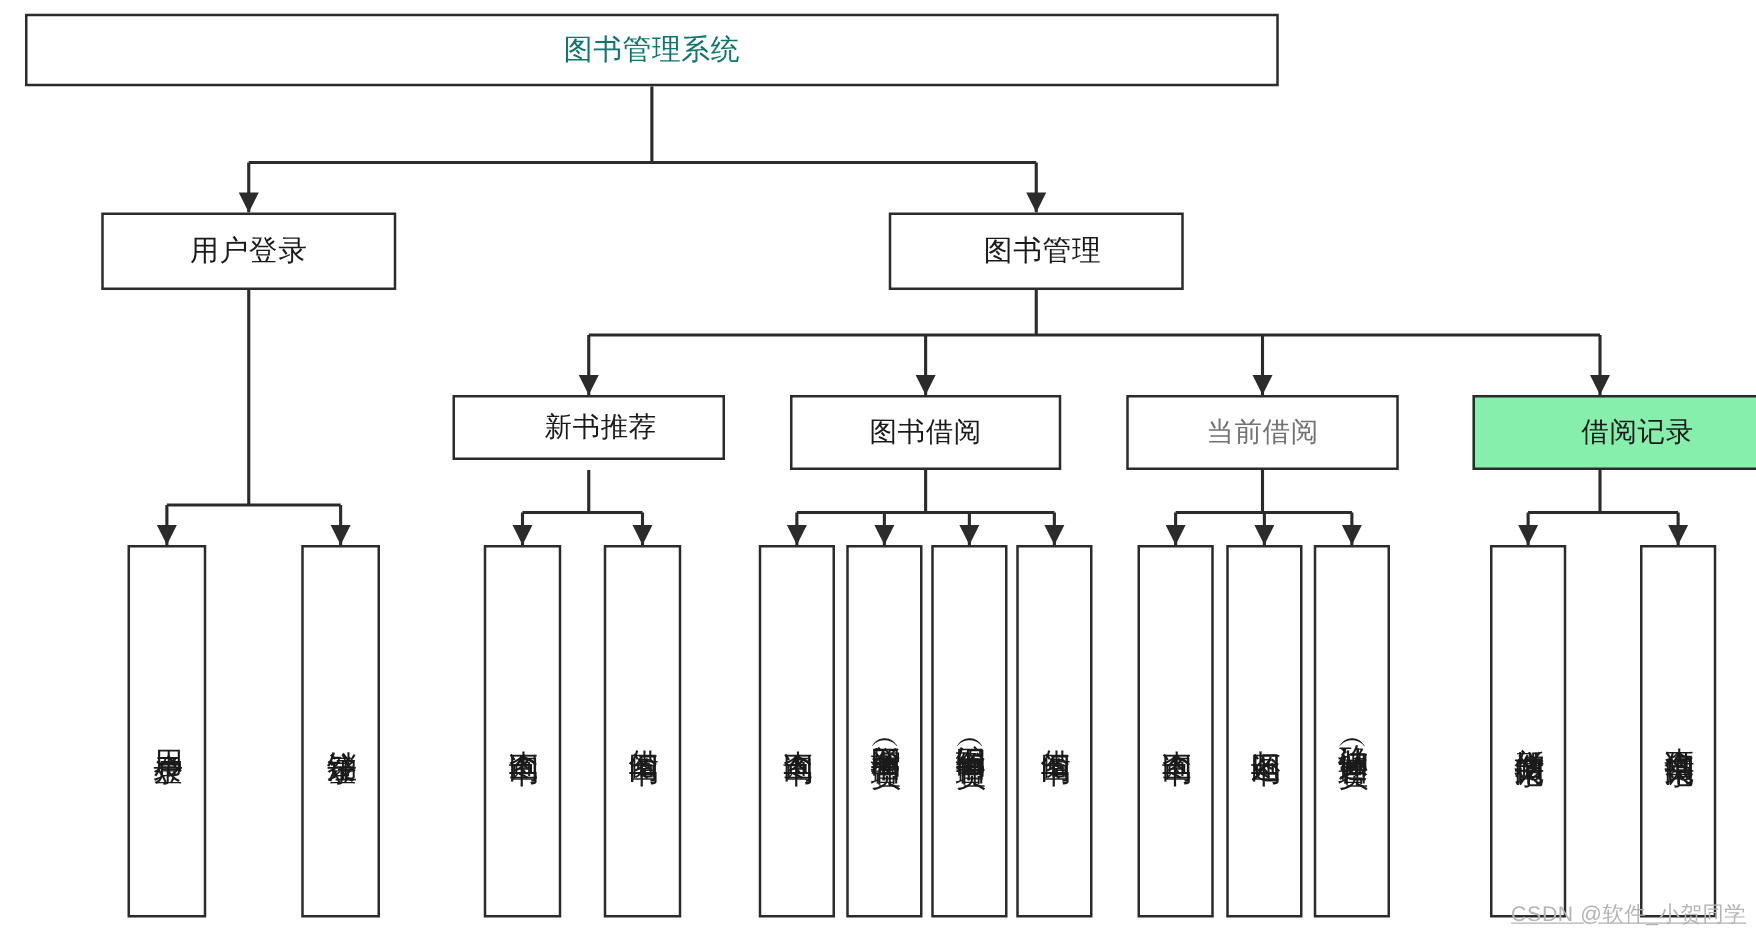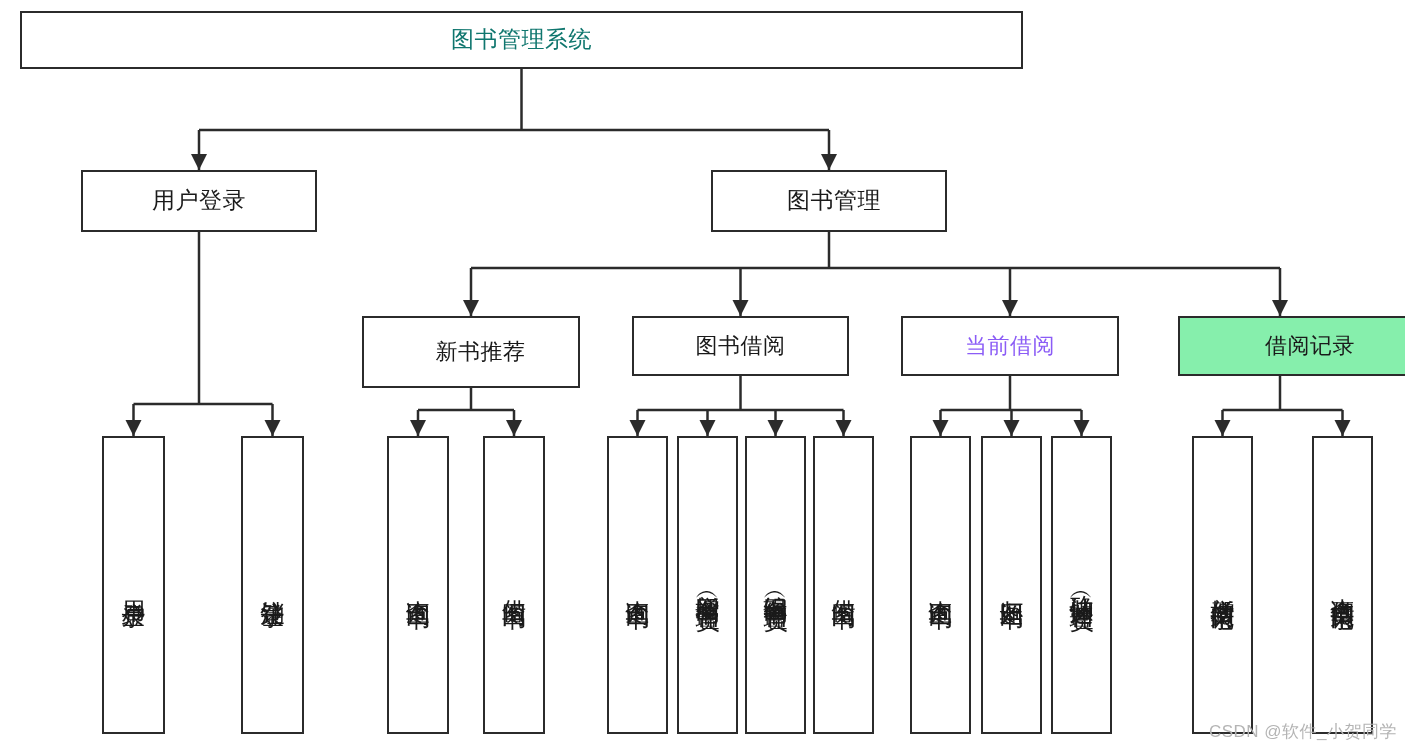--- a/index.html
+++ b/index.html
@@ -52,20 +52,21 @@
     pointer-events: none;
   }
   .watermark {
     position: absolute;
     right: 8px;
     bottom: 4px;
     font-size: 17px;
     color: #b4b4b4;
     white-space: nowrap;
     letter-spacing: 0.5px;
+    text-decoration: underline;
   }
 </style>
 </head>
 <body>
 
 <div id="diagram-root">
   <svg id="edge-layer" viewBox="0 0 1405 747" width="1405" height="747" xmlns="http://www.w3.org/2000/svg">
       <line x1="521.5" y1="69" x2="521.5" y2="130" stroke="#2b2b2b" stroke-width="2.5"></line>
       <line x1="199" y1="130" x2="829" y2="130" stroke="#2b2b2b" stroke-width="2.5"></line>
       <line x1="199" y1="130" x2="199" y2="170" stroke="#2b2b2b" stroke-width="2.5"></line>
@@ -122,28 +123,28 @@
   <div id="node-layer">
       <div class="node-box node-root" style="left: 20px; top: 11px; width: 1003px; height: 58px; border-color: rgb(43, 43, 43); background: rgb(255, 255, 255);">
         <div class="node-label" style="color: #0f766e;">图书管理系统</div>
       </div>
       <div class="node-box node-l2" style="left: 81px; top: 170px; width: 236px; height: 62px; border-color: rgb(43, 43, 43); background: rgb(255, 255, 255);">
         <div class="node-label" style="color: rgb(26, 26, 26);">用户登录</div>
       </div>
       <div class="node-box node-l2" style="left: 711px; top: 170px; width: 236px; height: 62px; border-color: rgb(43, 43, 43); background: rgb(255, 255, 255); padding-left: 10px;">
         <div class="node-label" style="color: rgb(26, 26, 26);">图书管理</div>
       </div>
-      <div class="node-box node-l3" style="left: 362px; top: 316px; width: 218px; height: 72px; border-color: rgb(43, 43, 43); background: rgb(255, 255, 255); padding-left: 19px;">
+      <div class="node-box node-l3" style="left: 362px; top: 316px; width: 218px; height: 52px; border-color: rgb(43, 43, 43); background: rgb(255, 255, 255); padding-left: 19px;">
         <div class="node-label" style="color: rgb(26, 26, 26);">新书推荐</div>
       </div>
       <div class="node-box node-l3" style="left: 632px; top: 316px; width: 217px; height: 60px; border-color: rgb(43, 43, 43); background: rgb(255, 255, 255); justify-content: center;">
         <div class="node-label" style="color: rgb(26, 26, 26);">图书借阅</div>
       </div>
       <div class="node-box node-l3" style="left: 901px; top: 316px; width: 218px; height: 60px; border-color: rgb(43, 43, 43); background: rgb(255, 255, 255);">
-        <div class="node-label" style="color: #8b5cf6; text-align: right;">当前借阅</div>
+        <div class="node-label" style="color: #737373; text-align: right;">当前借阅</div>
       </div>
       <div class="node-box node-l3" style="left: 1178px; top: 316px; width: 264px; height: 60px; border-color: rgb(43, 43, 43); background: #86efac;">
         <div class="node-label" style="color: rgb(26, 26, 26);">借阅记录</div>
       </div>
       <div class="node-box node-leaf" style="left: 102px; top: 436px; width: 63px; height: 298px; border-color: rgb(43, 43, 43); background: rgb(255, 255, 255);">
         <div class="node-label" style="color: rgb(26, 26, 26);">用户登录</div>
       </div>
       <div class="node-box node-leaf" style="left: 241px; top: 436px; width: 63px; height: 298px; border-color: rgb(43, 43, 43); background: rgb(255, 255, 255);">
         <div class="node-label" style="color: rgb(26, 26, 26);">注销登录</div>
       </div>

